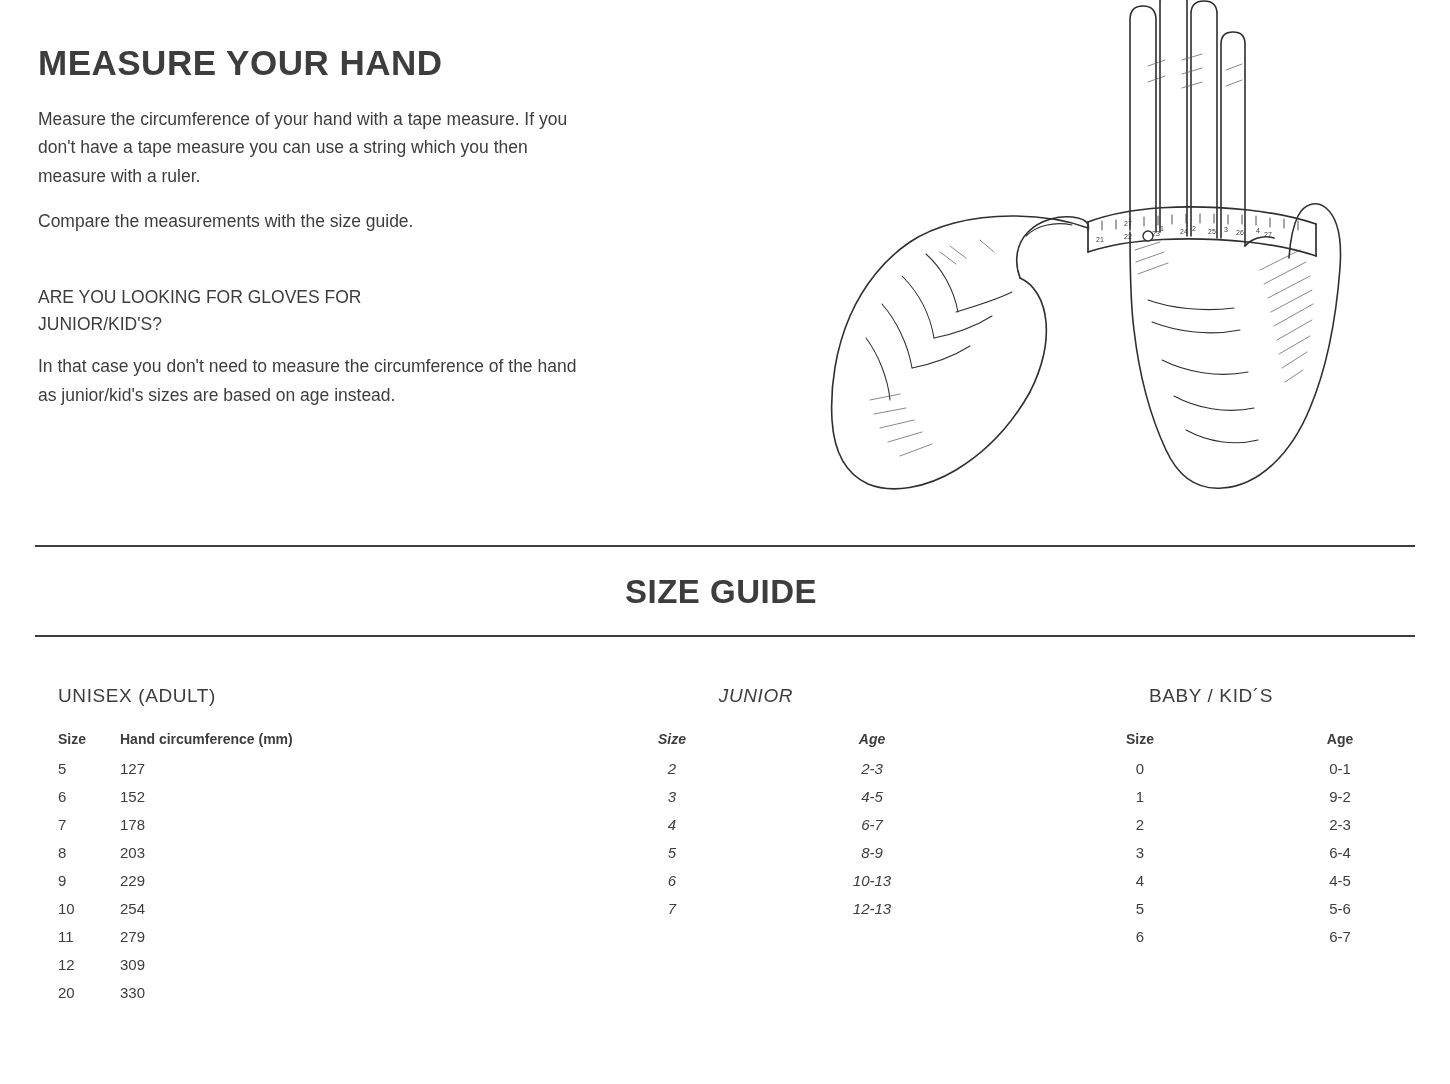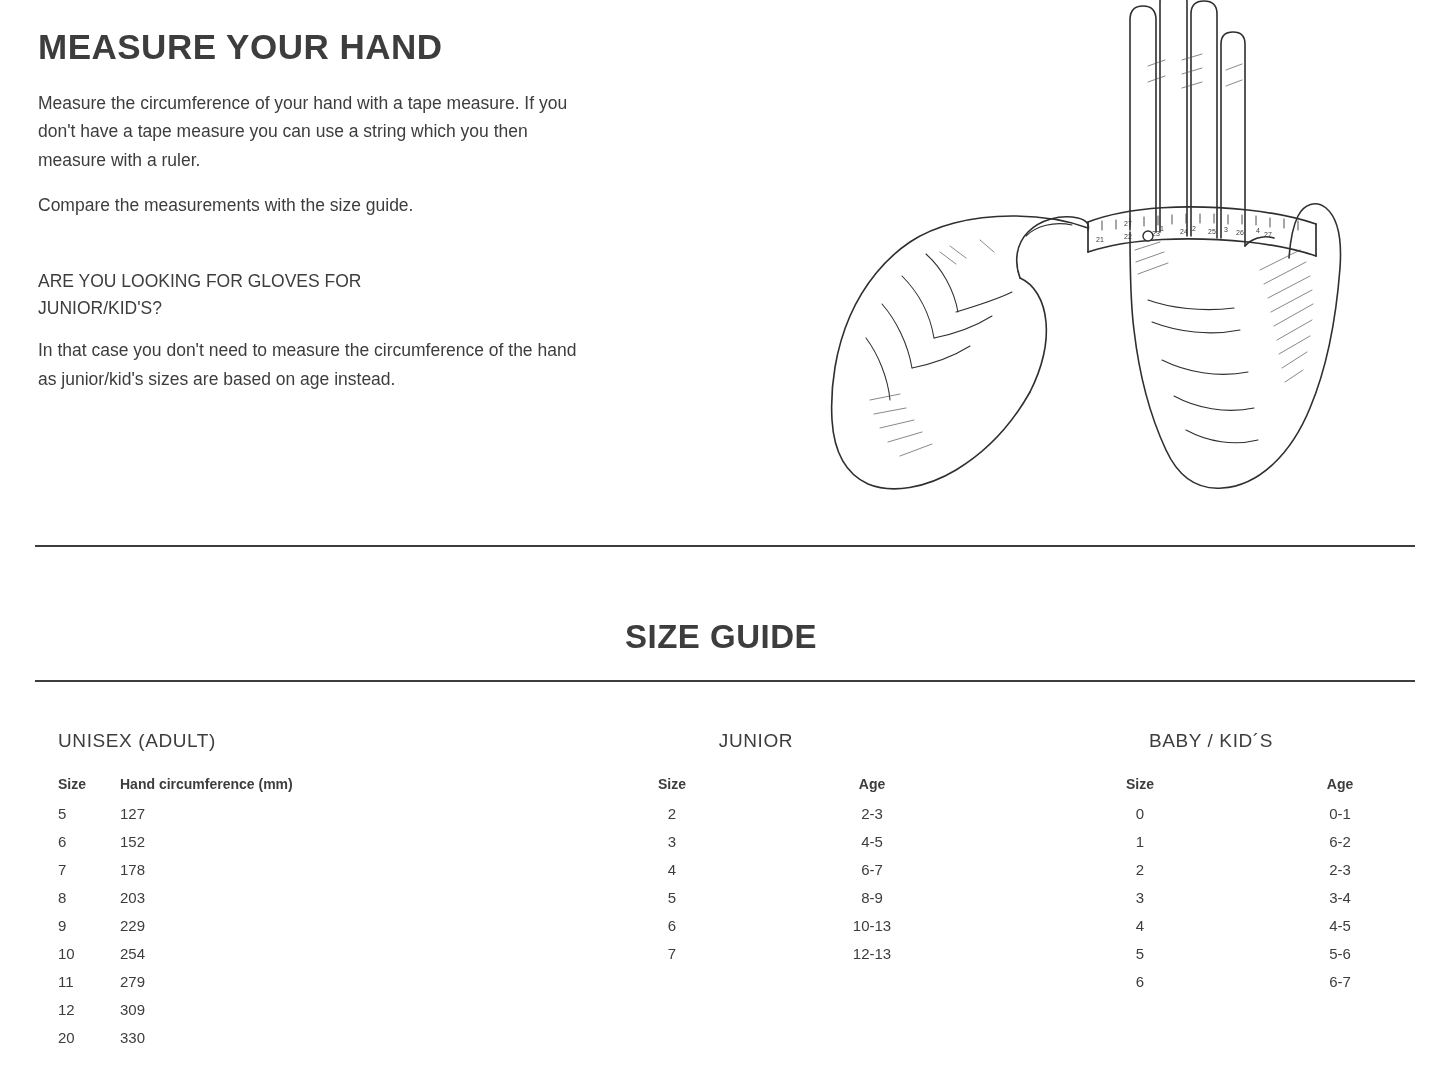--- a/index.html
+++ b/index.html
@@ -26,21 +26,21 @@
   .intro-col {
     width: 600px;
     padding: 28px 0 0 38px;
     box-sizing: border-box;
   }
   .page-title {
     font-size: 35px;
     font-weight: bold;
     letter-spacing: 0.5px;
     color: #3d3d3d;
-    margin: 0 0 22px 0;
+    margin: 16px 0 22px 0;
     line-height: 1.1;
   }
   .para {
     font-size: 17.5px;
     line-height: 1.65;
     color: #3d3d3d;
     margin: 0 0 16px 0;
     max-width: 540px;
   }
   .subhead {
@@ -67,40 +67,39 @@
 
   
   .rule {
     height: 2px;
     background: #3d3d3d;
     margin: 0 35px;
   }
   .size-guide-band {
     text-align: center;
     padding: 26px 8px 24px 0;
-    margin-top: 45px;
   }
   .size-guide-title {
     font-size: 33px;
     font-weight: bold;
     letter-spacing: 0.5px;
     color: #3d3d3d;
     margin: 0;
   }
 
   
   .tables {
     display: flex;
     padding: 48px 0 0 0;
   }
   .table-block {
     box-sizing: border-box;
   }
   .table-block.unisex { width: 520px; padding-left: 58px; }
-  .table-block.junior { width: 470px; padding-left: 30px; }
+  .table-block.junior { width: 470px; padding-left: 30px; font-style: italic; }
   .table-block.baby   { width: 460px; padding-left: 10px; }
 
   .table-title {
     font-size: 19px;
     letter-spacing: 0.6px;
     color: #3d3d3d;
     margin: 0 0 24px 0;
     font-weight: normal;
   }
   .table-block.junior .table-title,
@@ -386,29 +385,29 @@
           <th class="c2">Age</th>
         </tr>
       </thead>
       <tbody>
         <tr>
           <td>0</td>
           <td>0-1</td>
         </tr>
         <tr>
           <td>1</td>
-          <td>6-2</td>
+          <td>9-2</td>
         </tr>
         <tr>
           <td>2</td>
           <td>2-3</td>
         </tr>
         <tr>
           <td>3</td>
-          <td>3-4</td>
+          <td>6-4</td>
         </tr>
         <tr>
           <td>4</td>
           <td>4-5</td>
         </tr>
         <tr>
           <td>5</td>
           <td>5-6</td>
         </tr>
         <tr>

